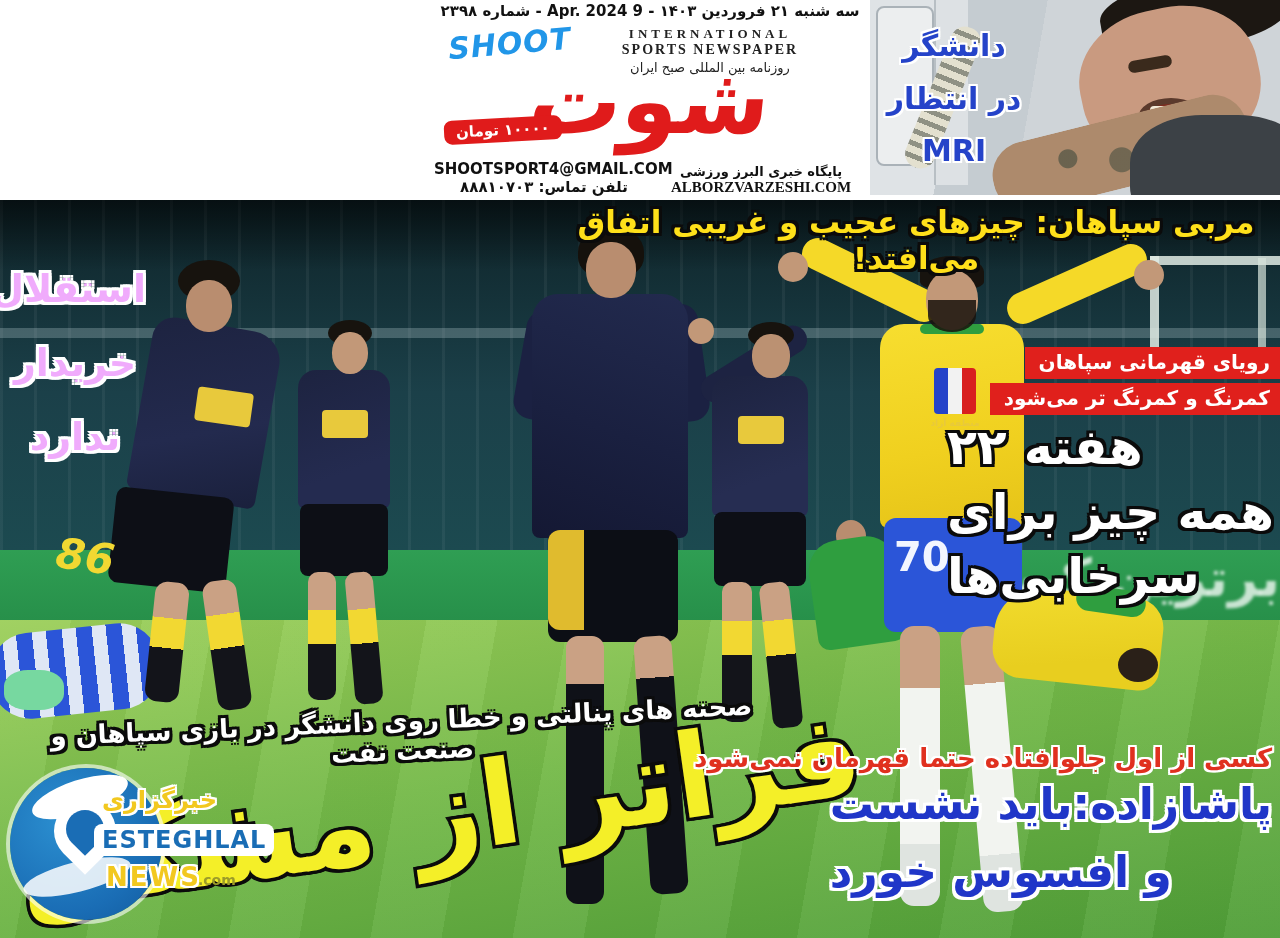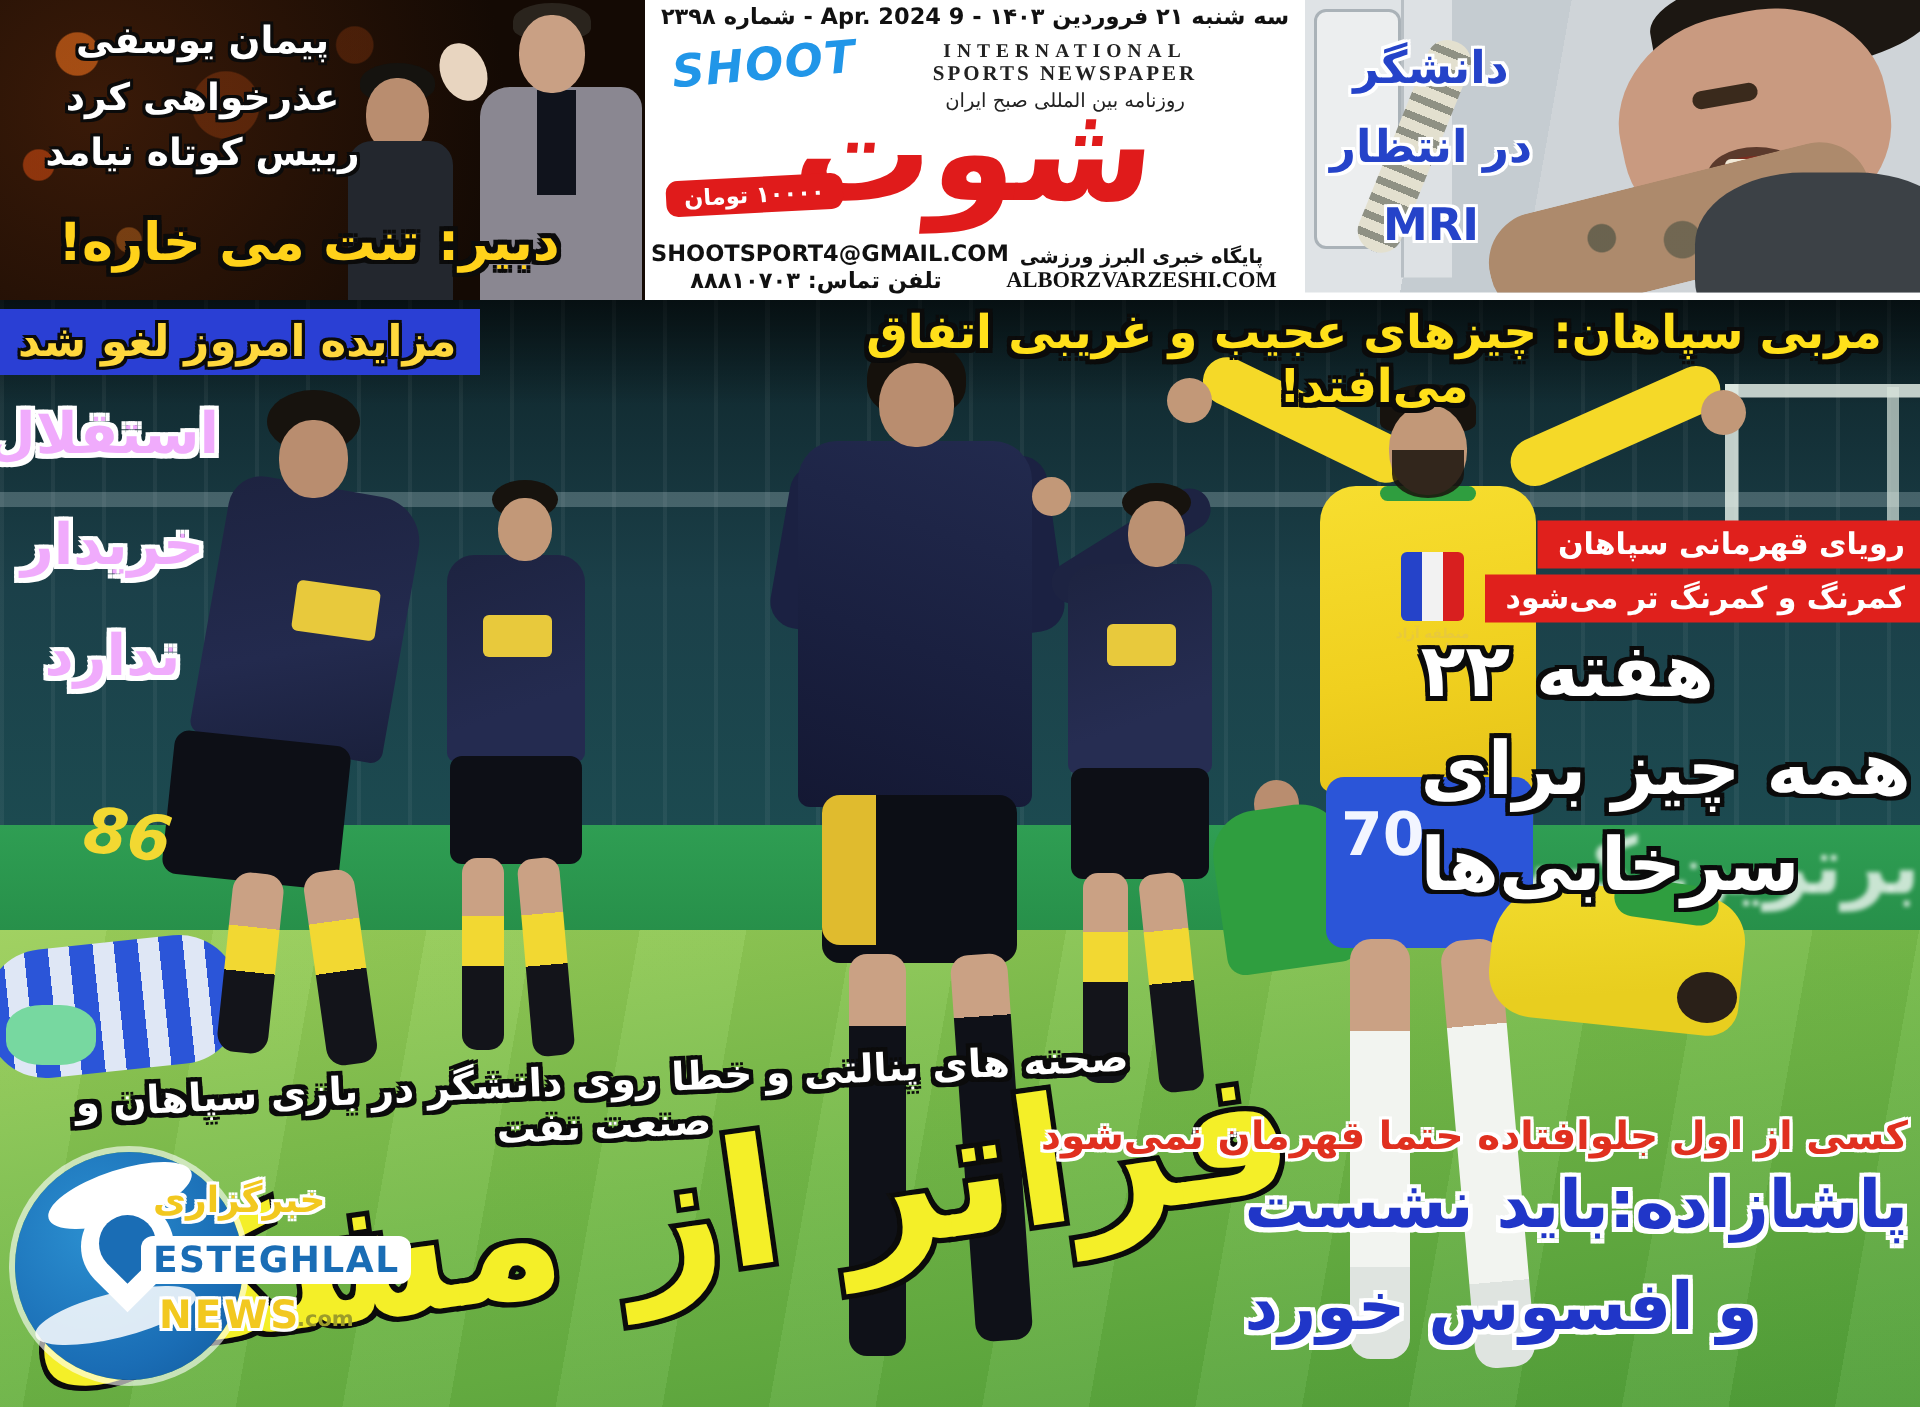--- a/index.html
+++ b/index.html
@@ -190,40 +190,20 @@
   .wm-fa { position:absolute; left:100px; top:34px; font-size:24px; font-weight:bold; color:#f2c81f; }
   .wm-name { position:absolute; left:92px; top:72px; background:#fff; border-radius:8px; padding:2px 8px; font-size:24px; font-weight:bold; color:#1a6db5; letter-spacing:1px; }
   .wm-news { position:absolute; left:104px; top:110px; font-size:26px; font-weight:bold; color:#f2c81f; letter-spacing:2px; }
   .wm-tld { position:absolute; left:196px; top:120px; font-size:14px; font-weight:bold; color:#9c9c2a; }
 </style>
 </head>
 <body>
 
 <div class="page">
 
-  <div class="abs studio">
-    <div class="abs studio-man-dark">
-      <div class="hair"></div>
-      <div class="head"></div>
-      <div class="torso"></div>
-    </div>
-    <div class="abs studio-man-suit">
-      <div class="torso"></div>
-      <div class="shirt"></div>
-      <div class="hair"></div>
-      <div class="head"></div>
-      <div class="hand"></div>
-    </div>
-    <div class="abs studio-lines rtl ol-k">
-      <div>پیمان یوسفی</div>
-      <div>عذرخواهی کرد</div>
-      <div>رییس کوتاه نیامد</div>
-    </div>
-    <div class="abs studio-headline rtl ol-k3">دبیر: تنت می خاره!</div>
-  </div>
 
   <div class="abs masthead">
     <div class="abs date-line rtl">سه شنبه ۲۱ فروردین ۱۴۰۳ - 9 Apr. 2024 - شماره ۲۳۹۸</div>
     <div class="abs eng-block">
       <div class="e1">INTERNATIONAL</div>
       <div class="e2">SPORTS NEWSPAPER</div>
       <div class="fa rtl">روزنامه بین المللی صبح ایران</div>
     </div>
     <div class="abs shoot-latin ol-w">SHOOT</div>
     <div class="abs shoot-fa rtl ol-w3">شوت</div>
@@ -325,21 +305,20 @@
     <div class="p-part nf-shorts"></div>
     <div class="p-part nf-num">70</div>
     <div class="p-part nf-leg1"></div>
     <div class="p-part nf-leg2"></div>
 
     <div class="p-part pr-body"></div>
     <div class="p-part pr-trim"></div>
     <div class="p-part pr-head"></div>
 
     <div class="abs headline-main rtl ol-k3">مربی سپاهان: چیزهای عجیب و غریبی اتفاق می‌افتد!</div>
-    <div class="abs auction-bar rtl ol-k">مزایده امروز لغو شد</div>
     <div class="abs esteghlal-stack rtl ol-w3">
       <div>استقلال</div>
       <div>خریدار</div>
       <div>ندارد</div>
     </div>
     <div class="abs red-bar b1 rtl">رویای قهرمانی سپاهان</div>
     <div class="abs red-bar b2 rtl">کمرنگ و کمرنگ تر می‌شود</div>
     <div class="abs week-block rtl ol-k3">
       <div>هفته ۲۲</div>
       <div>همه چیز برای</div>

